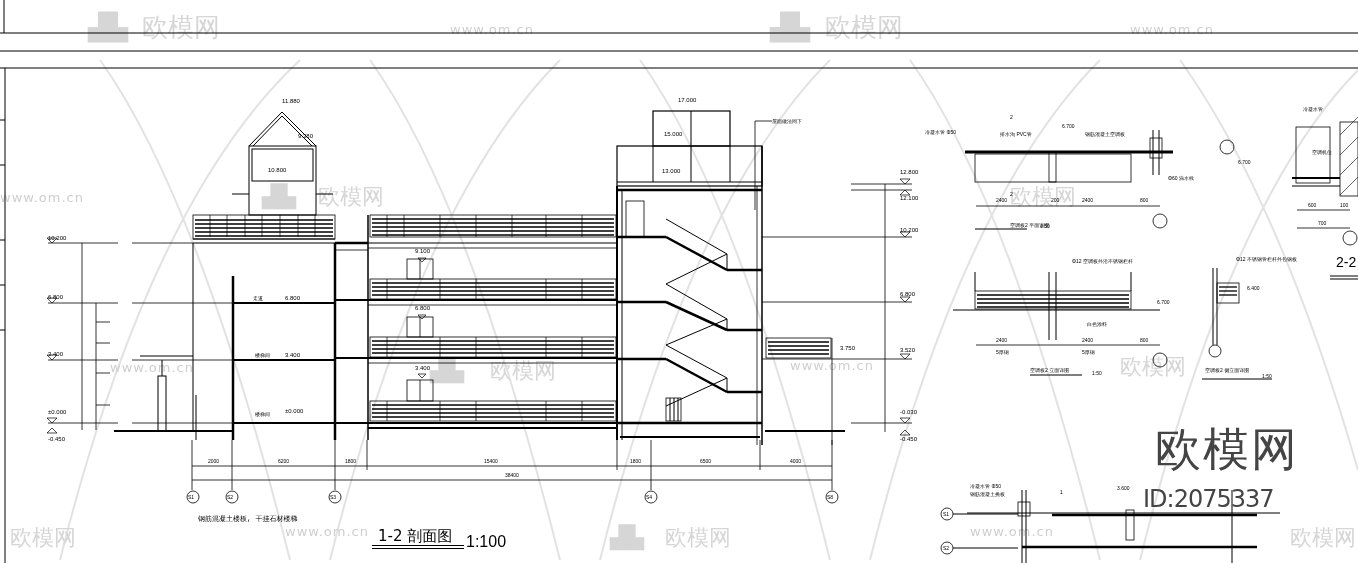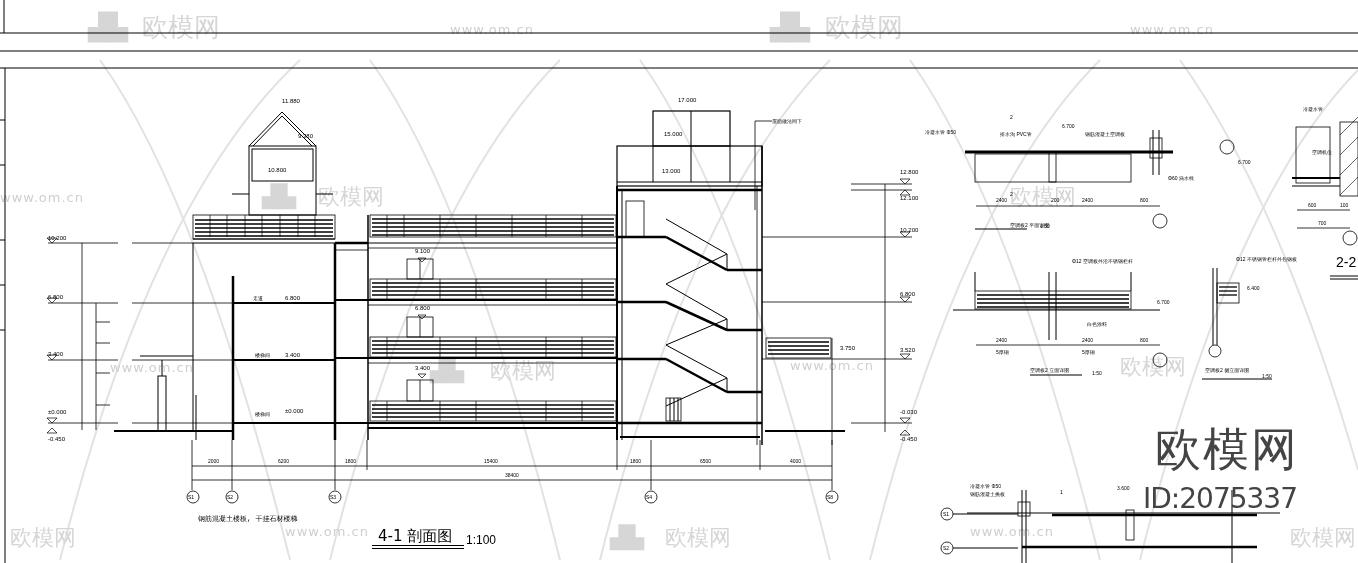--- a/index.html
+++ b/index.html
@@ -4,23 +4,23 @@
 <style>
   html,body{margin:0;padding:0;background:#ffffff;}
   body{width:1358px;height:563px;overflow:hidden;position:relative;font-family:"DejaVu Sans",sans-serif;}
   #stage{position:absolute;left:0;top:0;width:1358px;height:563px;}
   svg text{font-family:"Liberation Sans Narrow","Liberation Sans",sans-serif;fill:#000;}
   .t{font-size:6px;}
   .ts{font-size:5px;}
   .wm{fill:#d6d6d6;font-family:"DejaVu Sans",sans-serif;}
   .wm-url{fill:#cfcfcf;font-family:"DejaVu Sans",sans-serif;font-size:13px;letter-spacing:1px;}
   .brand{position:absolute;left:1142px;top:425px;width:170px;text-align:center;color:#444;font-family:"DejaVu Sans",sans-serif;font-size:46px;line-height:48px;letter-spacing:2px;}
-  .brand-id{position:absolute;left:1143px;top:482px;width:170px;text-align:left;color:#444;font-family:"DejaVu Sans",sans-serif;font-size:28px;line-height:34px;letter-spacing:-1px;}
+  .brand-id{position:absolute;left:1143px;top:482px;width:170px;text-align:left;color:#444;font-family:"DejaVu Sans",sans-serif;font-size:24px;line-height:34px;letter-spacing:-1px;}
   .title-main{position:absolute;left:378px;top:527px;font-size:15px;font-family:"DejaVu Sans",sans-serif;color:#000;}
-  .title-scale{position:absolute;left:466px;top:533px;font-size:12px;font-family:"Liberation Sans",sans-serif;color:#000;}
+  .title-scale{position:absolute;left:466px;top:533px;font-size:16px;font-family:"Liberation Sans",sans-serif;color:#000;}
   .title-line{position:absolute;left:372px;top:545px;width:92px;border-top:1px solid #000;}
   .title-line2{position:absolute;left:372px;top:548px;width:92px;border-top:1px solid #000;}
   .note{position:absolute;left:198px;top:514px;font-size:7px;color:#000;font-family:Liberation Mono, monospace;}
   .section22{position:absolute;left:1336px;top:254px;font-size:14px;font-family:Liberation Sans, sans-serif;color:#000;}
 </style>
 </head>
 <body>
 
 <div id="stage">
 <svg width="1358" height="563" viewBox="0 0 1358 563" xmlns="http://www.w3.org/2000/svg">
@@ -469,19 +469,19 @@
     <text class="ts" x="943" y="516">S1</text>
     <text class="ts" x="943" y="550">S2</text>
   </g>
 </svg>
 
 
 <div class="brand">欧模网</div>
 <div class="brand-id">ID:2075337</div>
 
 
-<div class="title-main">4-1  剖面图</div>
+<div class="title-main">1-2  剖面图</div>
 <div class="title-scale">1:100</div>
 <div class="title-line"></div>
 <div class="title-line2"></div>
 <div class="note">钢筋混凝土楼板, 干挂石材楼梯</div>
 <div class="section22">2-2</div>
 </div>
 
 </body></html>

